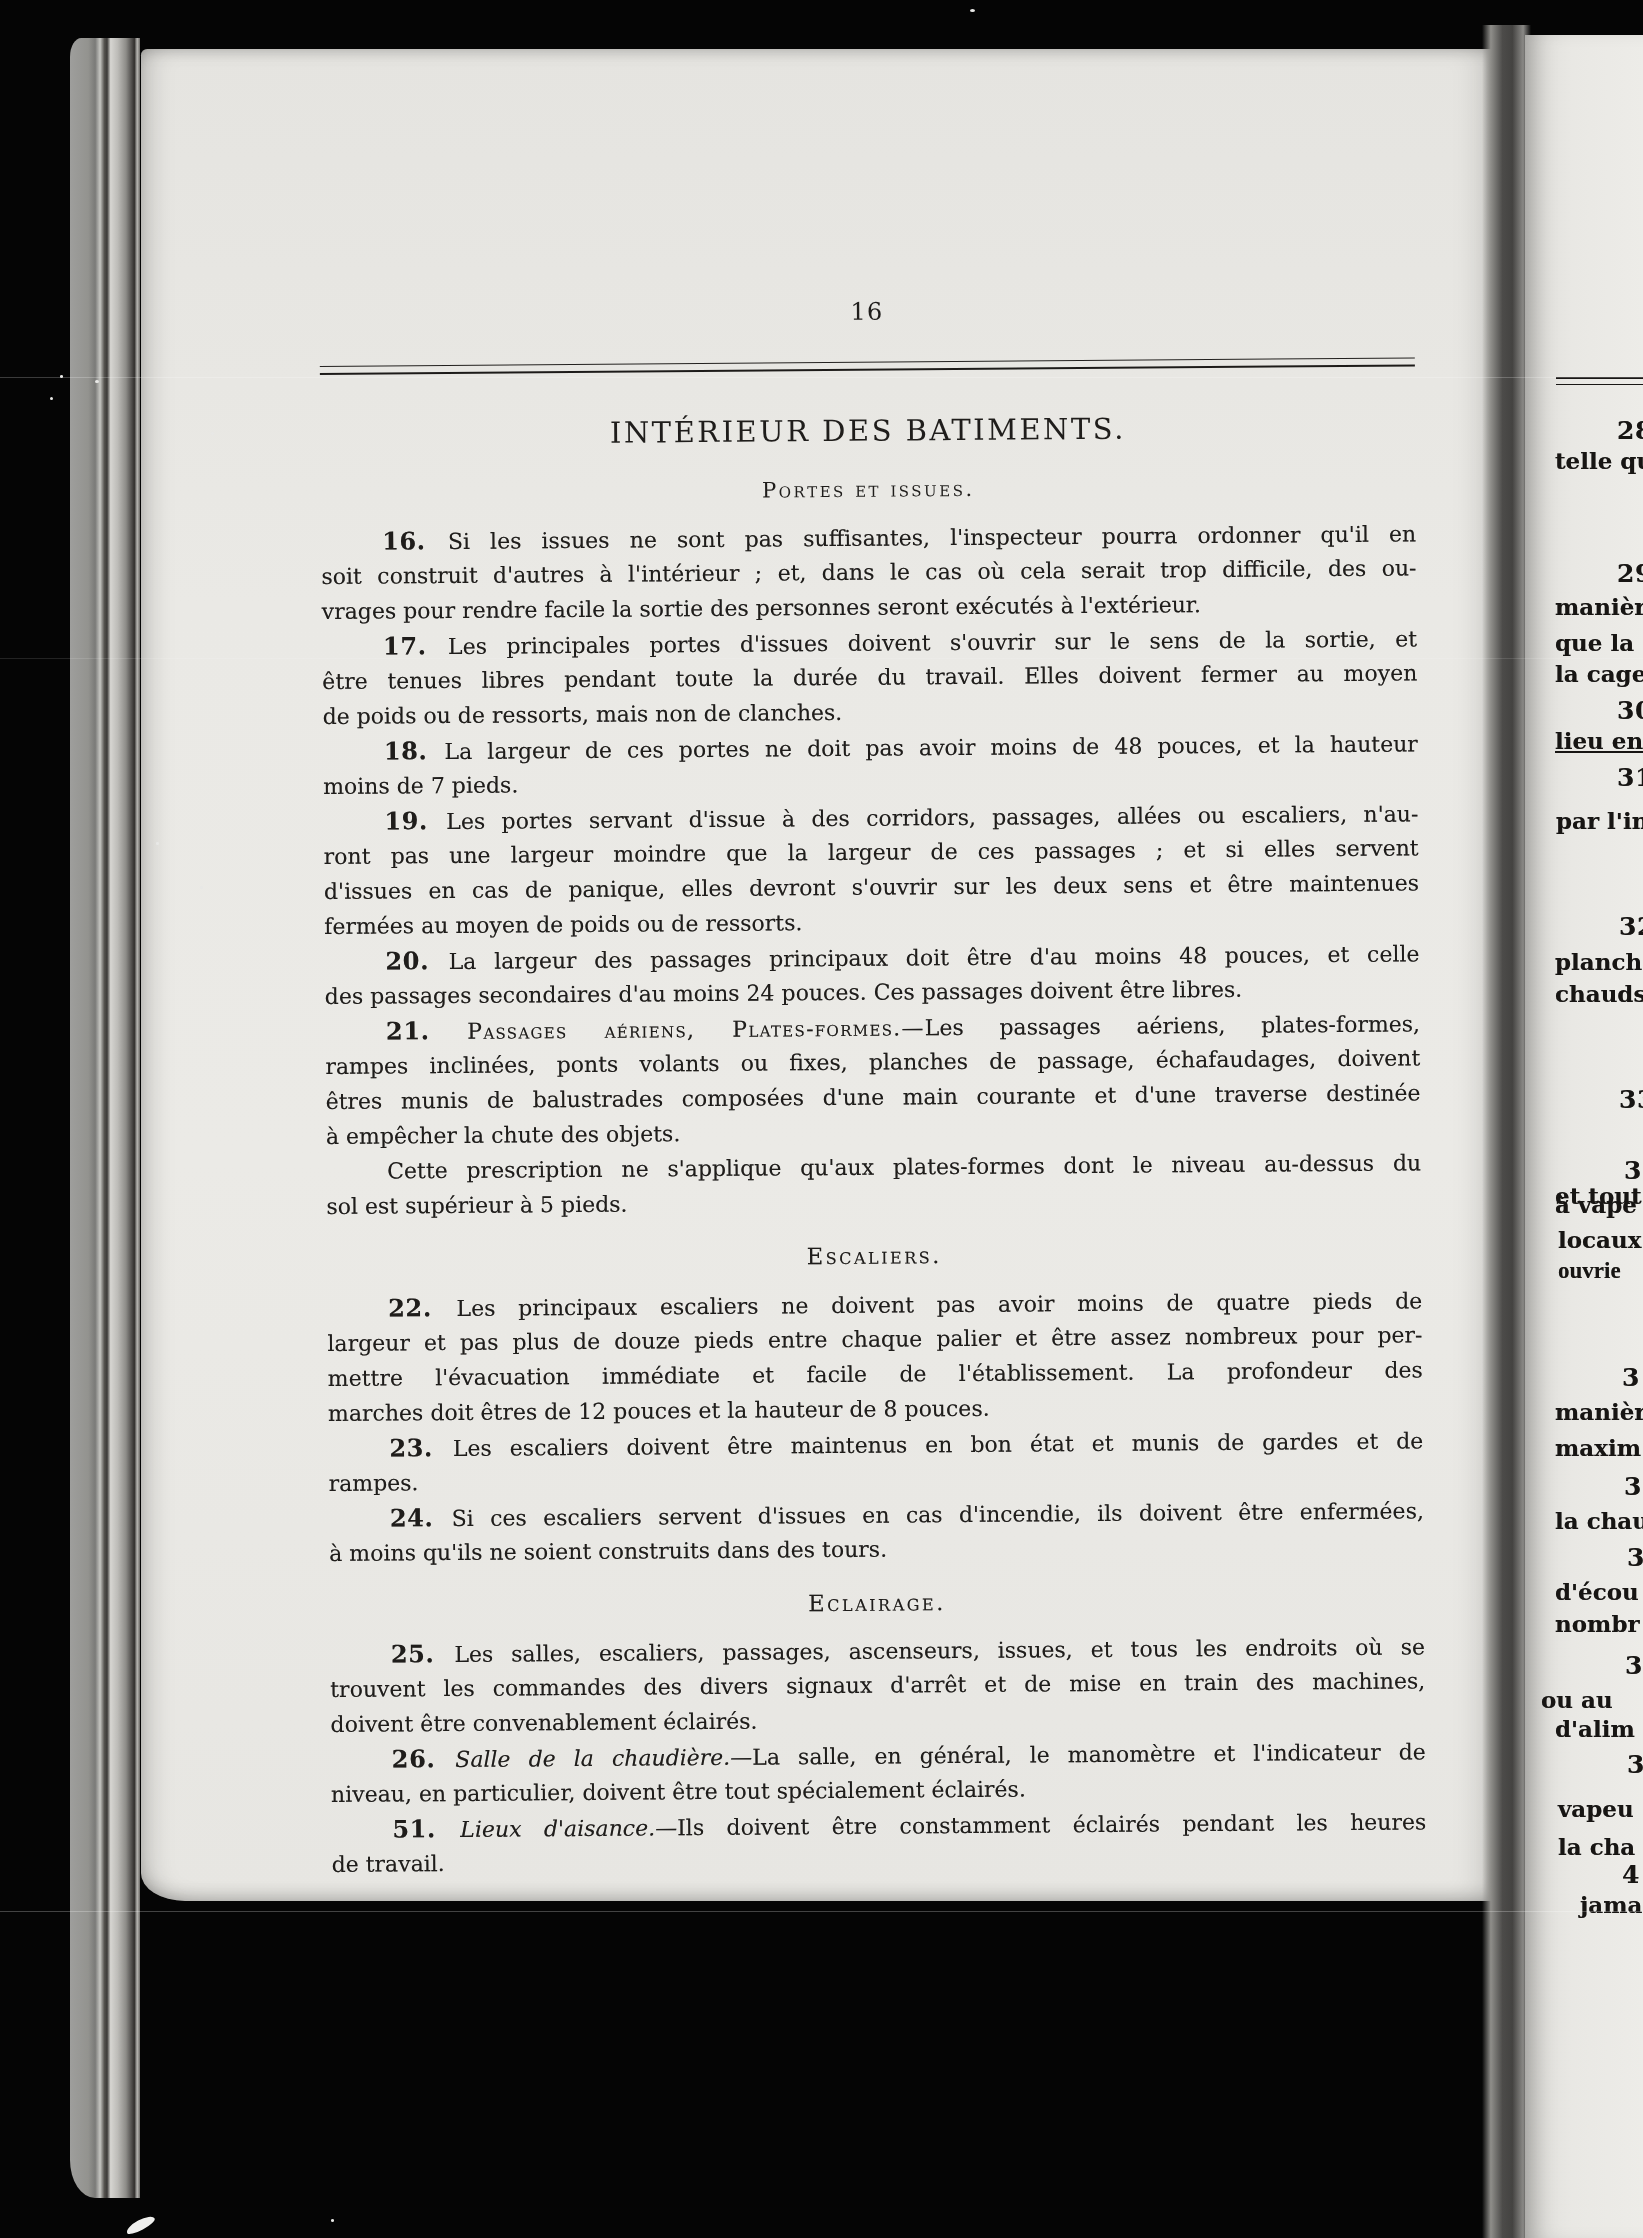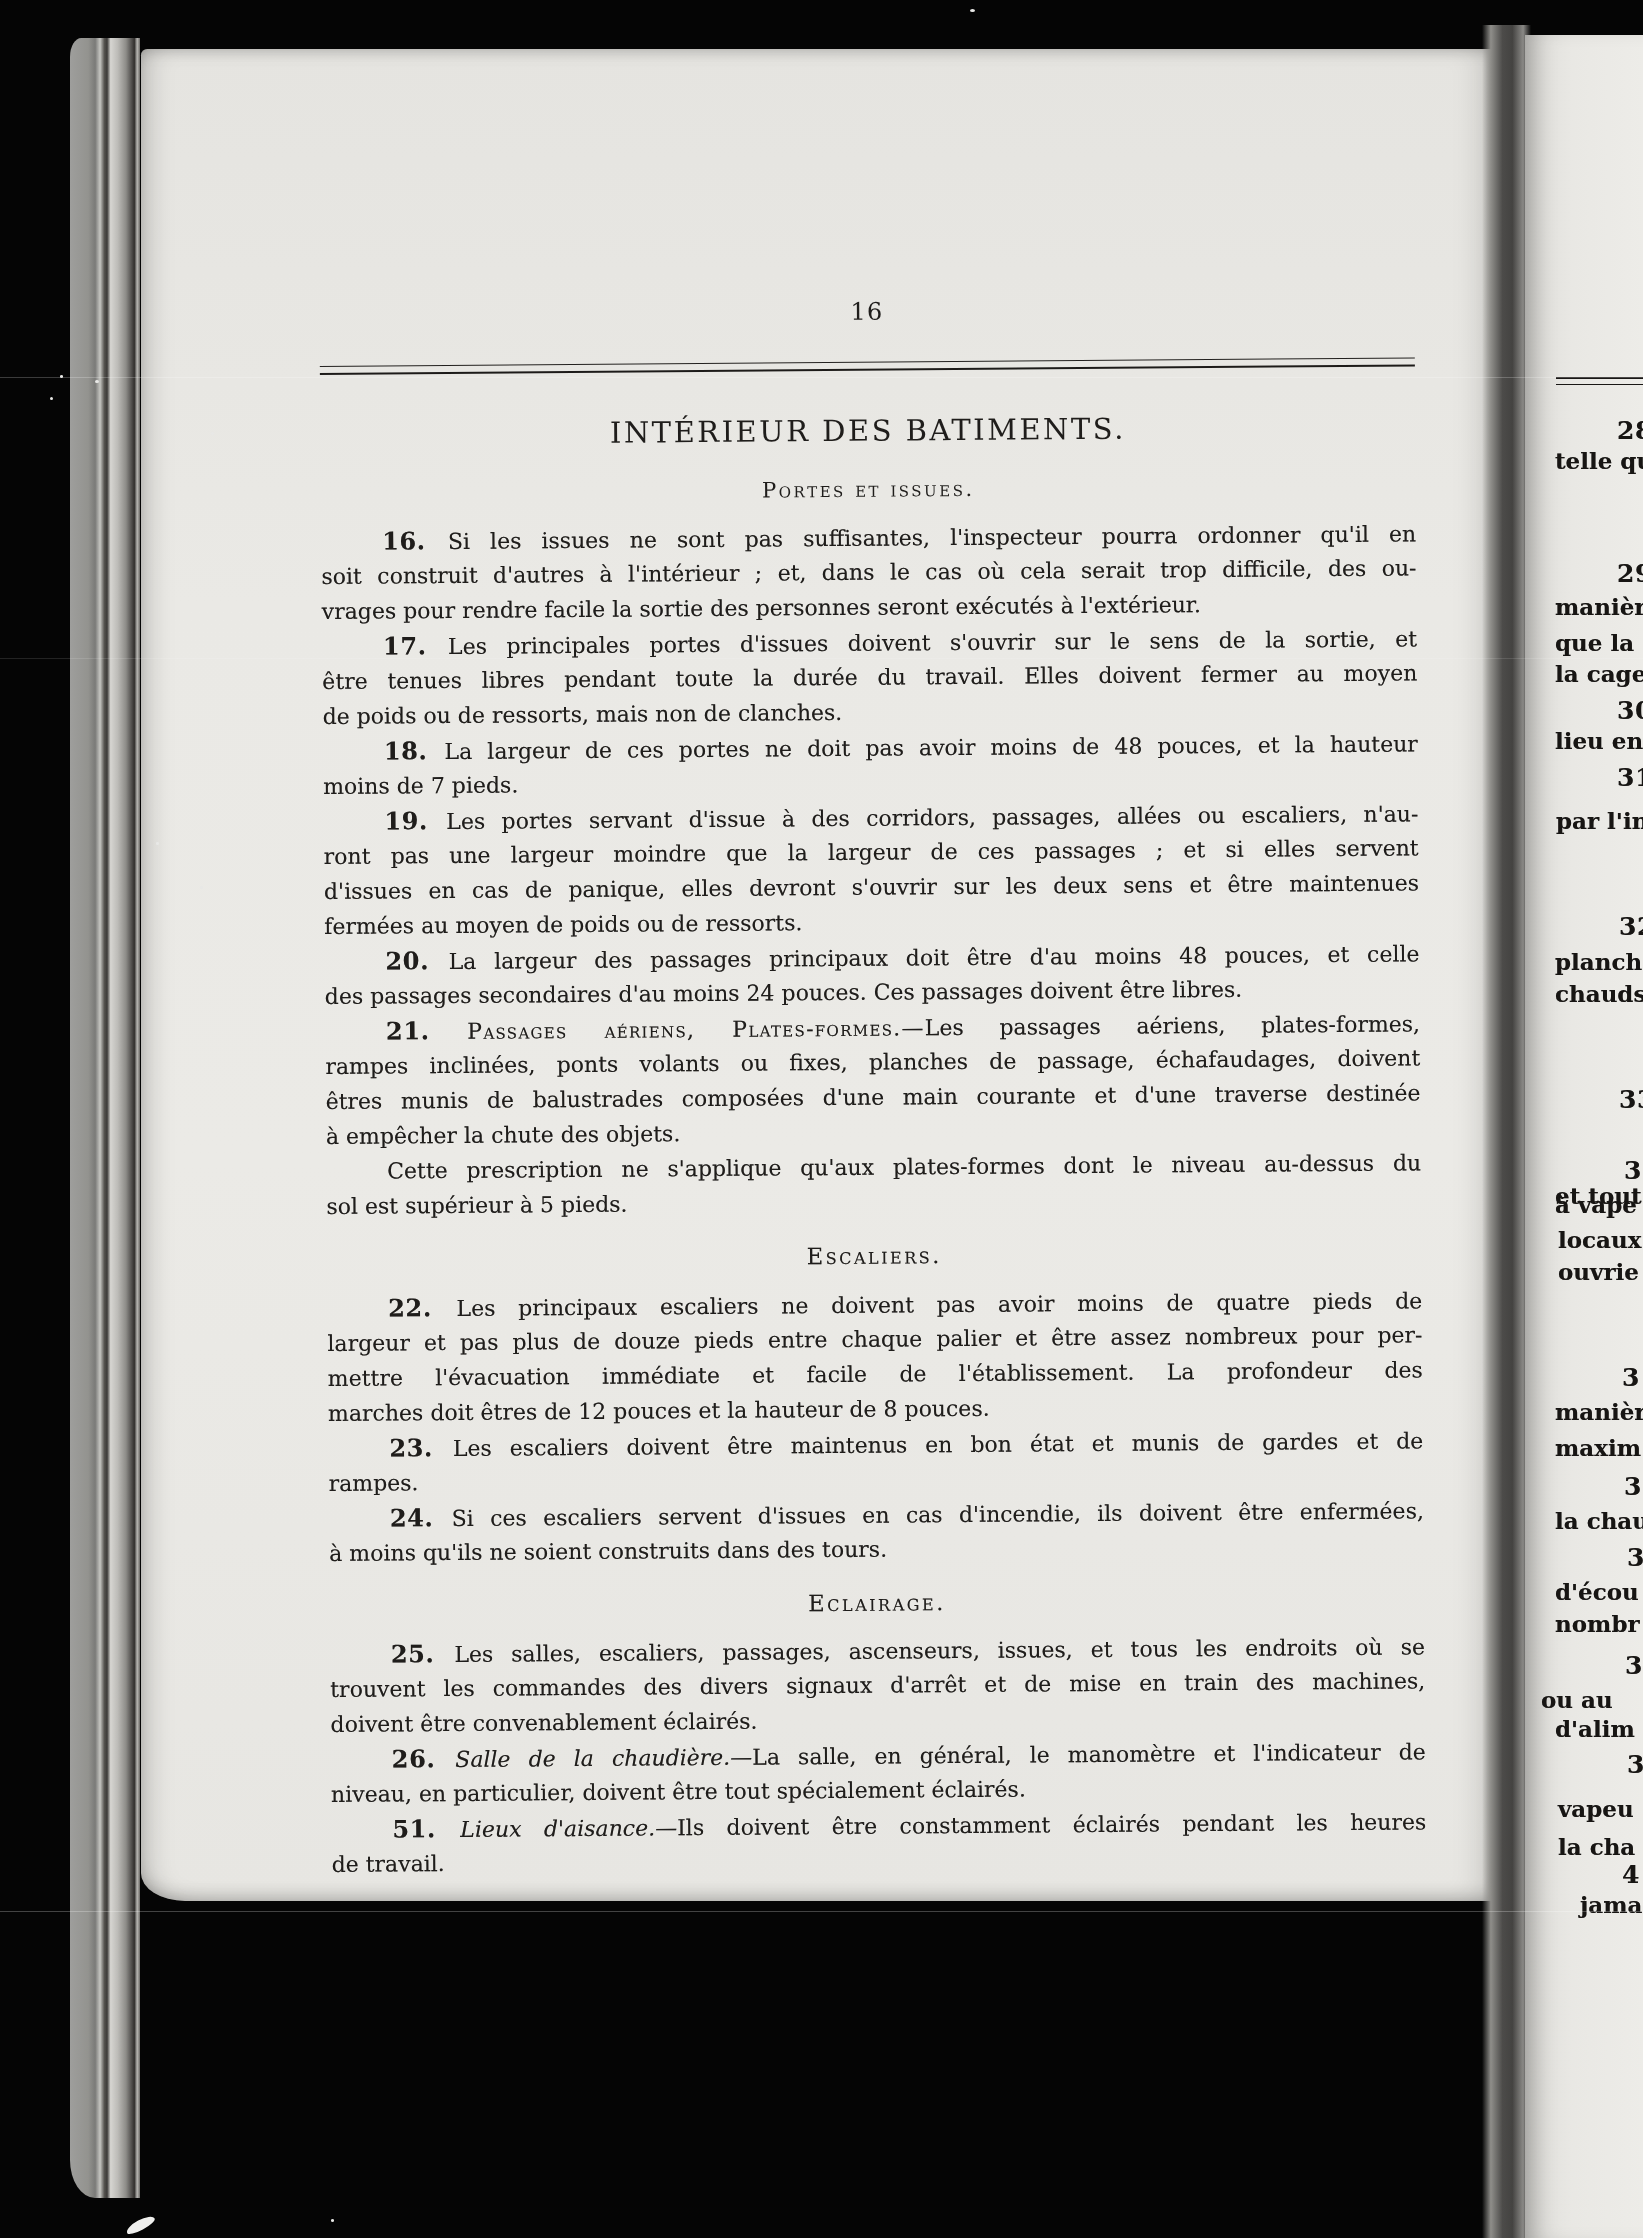--- a/index.html
+++ b/index.html
@@ -127,32 +127,32 @@
   <div class="right-page">
     <div class="right-rule"></div>
     <div>
         <div class="frag num" style="left: 92px; top: 381px;">28</div>
         <div class="frag" style="left: 30px; top: 412px;">telle qu</div>
         <div class="frag num" style="left: 92px; top: 524px;">29</div>
         <div class="frag" style="left: 30px; top: 558px;">manièr</div>
         <div class="frag" style="left: 30px; top: 594px;">que la</div>
         <div class="frag" style="left: 30px; top: 625px;">la cage</div>
         <div class="frag num" style="left: 92px; top: 661px;">30</div>
-        <div class="frag" style="left: 30px; top: 692px;">lieu en</div>
+        <div class="frag" style="left: 30px; top: 692px; text-decoration: underline;">lieu en</div>
         <div class="frag num" style="left: 92px; top: 728px;">31</div>
         <div class="frag" style="left: 31px; top: 772px;">par l'in</div>
         <div class="frag num" style="left: 94px; top: 877px;">32</div>
         <div class="frag" style="left: 30px; top: 913px;">planch</div>
         <div class="frag" style="left: 30px; top: 945px;">chauds</div>
         <div class="frag num" style="left: 94px; top: 1050px;">33</div>
         <div class="frag" style="left: 30px; top: 1147px;">et tout</div>
         <div class="frag num" style="left: 99px; top: 1121px;">3</div>
         <div class="frag" style="left: 30px; top: 1156px;">à vape</div>
         <div class="frag" style="left: 33px; top: 1191px;">locaux</div>
-        <div class="frag" style="left: 33px; top: 1223px;">ouvrie</div>
+        <div class="frag" style="left: 33px; top: 1223px; font-family: Liberation Serif, serif;">ouvrie</div>
         <div class="frag num" style="left: 97px; top: 1328px;">3</div>
         <div class="frag" style="left: 30px; top: 1363px;">manièr</div>
         <div class="frag" style="left: 30px; top: 1399px;">maxim</div>
         <div class="frag num" style="left: 99px; top: 1437px;">3</div>
         <div class="frag" style="left: 30px; top: 1472px;">la chau</div>
         <div class="frag num" style="left: 102px; top: 1508px;">3</div>
         <div class="frag" style="left: 30px; top: 1543px;">d'écou</div>
         <div class="frag" style="left: 30px; top: 1575px;">nombr</div>
         <div class="frag num" style="left: 100px; top: 1616px;">3</div>
         <div class="frag" style="left: 16px; top: 1651px;">ou au</div>

